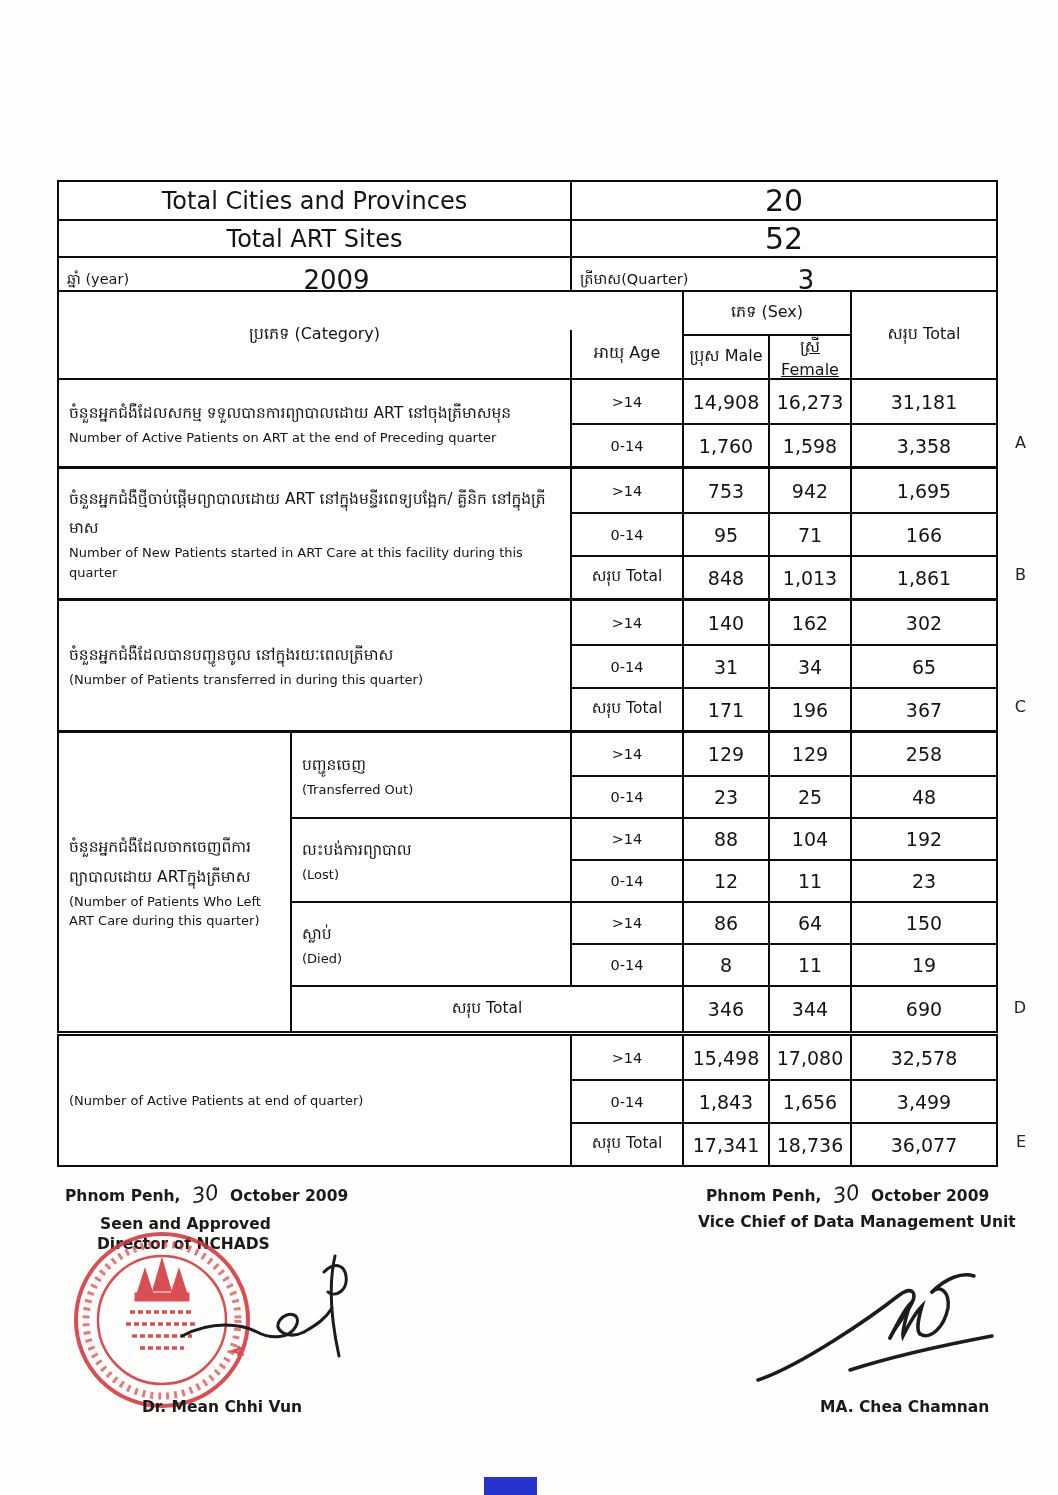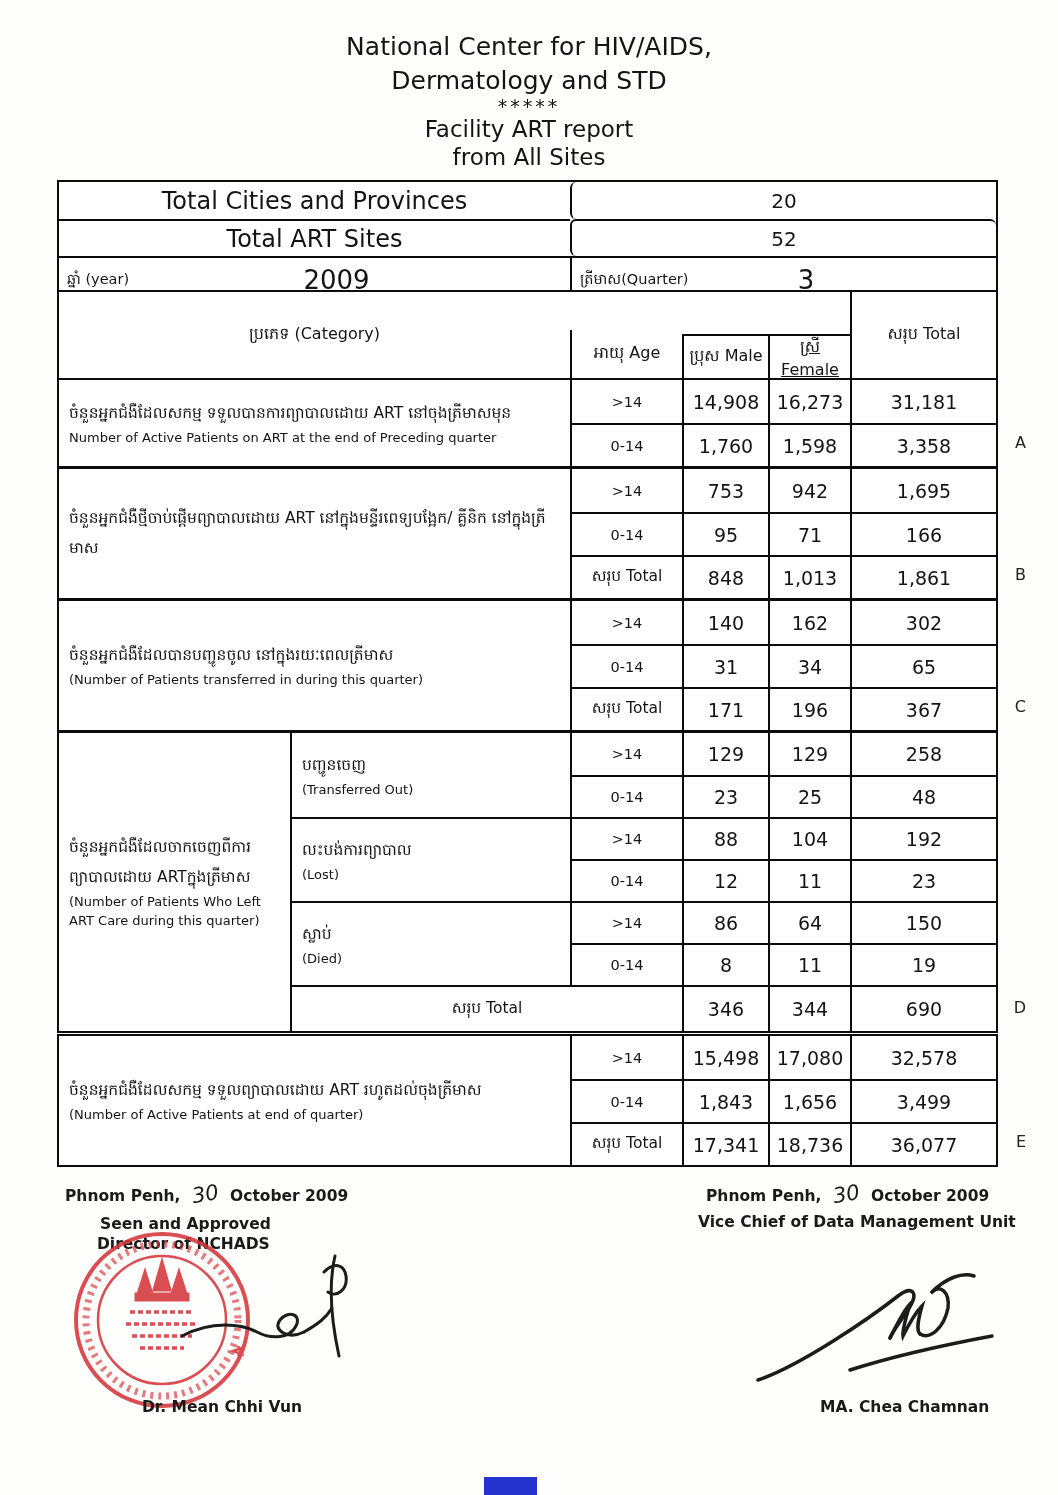--- a/index.html
+++ b/index.html
@@ -29,43 +29,36 @@
   .age{font-size:14.5px;}
   .khead{font-size:16px;}
   .cat{flex-direction:column;align-items:flex-start;justify-content:center;text-align:left;padding:6px 10px;}
   .cat .km{font-size:15.5px;line-height:1.9;}
   .cat .en{font-size:13px;line-height:1.5;}
   .totlabel{font-size:15.5px;}
   .seclabel{position:absolute;right:-30px;bottom:14px;font-size:16px;color:#222;}
 
   
   .sumlbl{font-size:24px;}
-  .sumval{font-size:20px;border-radius:6px;}
+  .sumval{font-size:30px;}
   .yr-cell{position:relative;justify-content:center;padding-left:44px;}
   .yr-small{position:absolute;left:8px;top:50%;transform:translateY(-50%);font-size:14.5px;}
   .yr-big{font-size:26px;}
 
   
   .sig{position:absolute;font-weight:bold;font-size:15.5px;color:#1a1a1a;}
   .hand{display:inline-block;font-style:italic;font-weight:400;font-size:21px;transform:rotate(-10deg);margin:0 6px;}
   .stamp-wrap{position:absolute;left:52px;top:1228px;width:320px;height:185px;}
   .artifact{position:absolute;left:484px;top:1477px;width:53px;height:18px;background:#2633cc;}
 </style>
 </head>
 <body>
 
 <div class="page">
 
-  <div class="doc-header">
-    <div class="t-main">National Center for HIV/AIDS,</div>
-    <div class="t-main">Dermatology and STD</div>
-    <div class="t-stars">*****</div>
-    <div class="t-sub">Facility ART report</div>
-    <div class="t-sub">from All Sites</div>
-  </div>
 
   <div class="blk" style="top:180px;">
     <div class="g" style="grid-template-columns:511px 426px;grid-auto-rows:37px;">
       <div class="c sumlbl">Total Cities and Provinces</div>
       <div class="c bl sumval">20</div>
     </div>
     <div class="g" style="grid-template-columns:511px 426px;grid-auto-rows:37px;">
       <div class="c bt sumlbl">Total ART Sites</div>
       <div class="c bl bt sumval">52</div>
     </div>
@@ -78,20 +71,21 @@
         <span class="yr-small">ត្រីមាស(Quarter)</span>
         <span class="yr-big">3</span>
       </div>
     </div>
   </div>
 
   <div class="blk" style="top:290px;">
     <div class="g" style="grid-template-columns:511px 112px 86px 82px 146px;grid-template-rows:42px 44px;">
       <div class="c khead" style="grid-row:1/3;">ប្រភេទ (Category)</div>
       <div class="c bl khead" style="grid-row:1/3;grid-column:2;margin-top:38px;">អាយុ Age</div>
+      <div class="c bl khead" style="grid-row:1;grid-column:3/5;">ភេទ (Sex)</div>
       <div class="c bl bt khead" style="grid-row:2;grid-column:3;">ប្រុស Male</div>
       <div class="c bl bt khead" style="grid-row:2;grid-column:4;text-decoration:underline;">ស្រី Female</div>
       <div class="c bl khead" style="grid-row:1/3;grid-column:5;">សរុប Total</div>
     </div>
   </div>
 
   <div class="blk" style="top:378px;">
     <span class="seclabel">A</span>
     <div class="g" style="grid-template-columns:511px 112px 86px 82px 146px;grid-template-rows:43px 43px;">
       <div class="c cat" style="grid-row:1/3;border-radius:29px;">
@@ -107,20 +101,21 @@
       <div class="c bl bt num">1,598</div>
       <div class="c bl bt num">3,358</div>
     </div>
   </div>
 
   <div class="blk" style="top:467px;">
     <span class="seclabel">B</span>
     <div class="g" style="grid-template-columns:511px 112px 86px 82px 146px;grid-template-rows:43px 43px 43px;">
       <div class="c cat" style="grid-row:1/4;">
         <span class="km">ចំនួនអ្នកជំងឺថ្មីចាប់ផ្តើមព្យាបាលដោយ ART នៅក្នុងមន្ទីរពេទ្យបង្អែក/ គ្លីនិក នៅក្នុងត្រីមាស</span>
+        <span class="en">Number of New Patients started in ART Care at this facility during this quarter</span>
       </div>
       <div class="c bl age">&gt;14</div>
       <div class="c bl num">753</div>
       <div class="c bl num">942</div>
       <div class="c bl num">1,695</div>
       <div class="c bl bt age">0-14</div>
       <div class="c bl bt num">95</div>
       <div class="c bl bt num">71</div>
       <div class="c bl bt num">166</div>
       <div class="c bl bt totlabel">សរុប Total</div>
@@ -203,21 +198,20 @@
       <div class="c bl bt num" style="grid-row:7;">346</div>
       <div class="c bl bt num" style="grid-row:7;">344</div>
       <div class="c bl bt num" style="grid-row:7;">690</div>
     </div>
   </div>
 
   <div class="blk" style="top:1034px;">
     <span class="seclabel">E</span>
     <div class="g" style="grid-template-columns:511px 112px 86px 82px 146px;grid-template-rows:43px 43px 43px;">
       <div class="c cat" style="grid-row:1/4;">
-        <span class="km">ចំនួនអ្នកជំងឺដែលសកម្ម ទទួលព្យាបាលដោយ ART រហូតដល់ចុងត្រីមាស</span>
         <span class="en">(Number of Active Patients at end of quarter)</span>
       </div>
       <div class="c bl age">&gt;14</div>
       <div class="c bl num">15,498</div>
       <div class="c bl num">17,080</div>
       <div class="c bl num">32,578</div>
       <div class="c bl bt age">0-14</div>
       <div class="c bl bt num">1,843</div>
       <div class="c bl bt num">1,656</div>
       <div class="c bl bt num">3,499</div>

